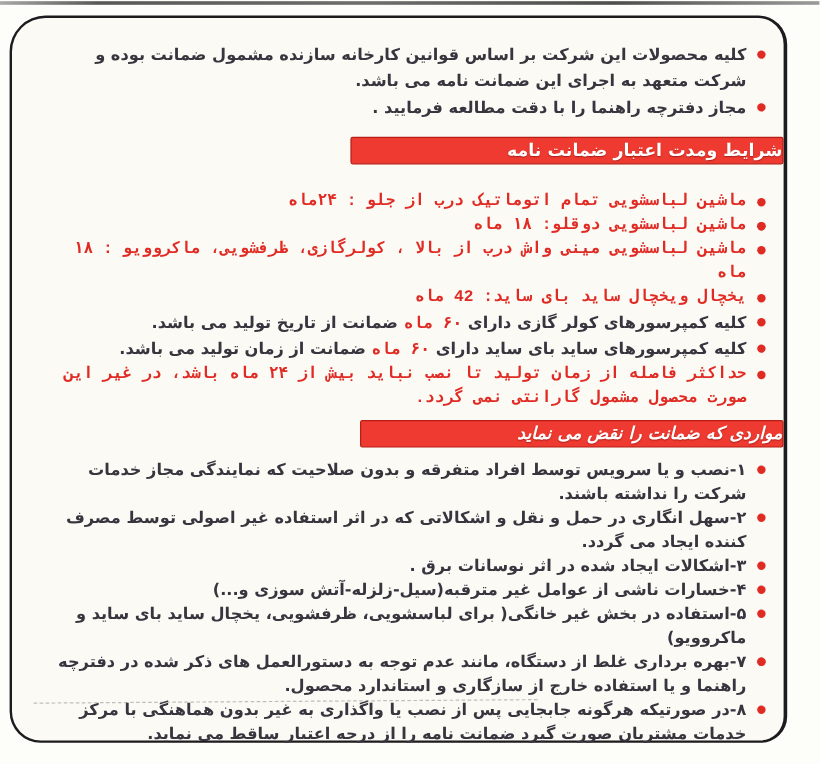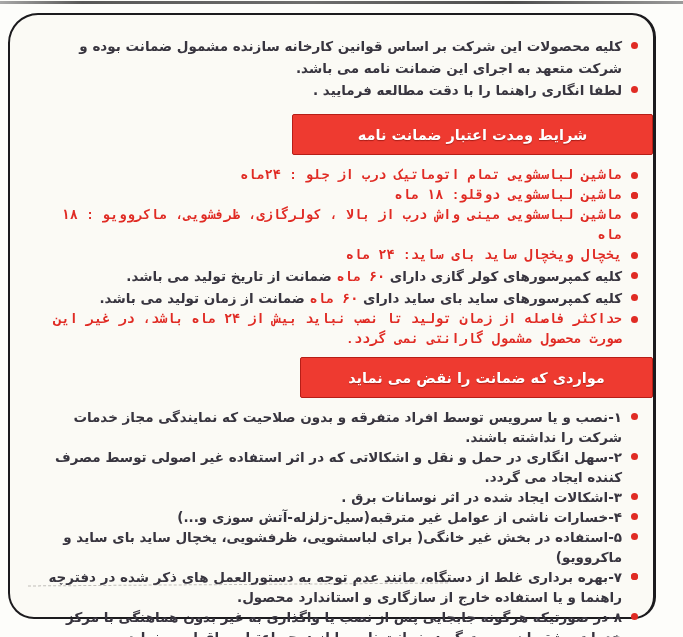--- a/index.html
+++ b/index.html
@@ -42,32 +42,32 @@
   }
   .dot{
     position:absolute;right:1px;top:6px;
     width:7px;height:7px;border-radius:50%;
     background:var(--red-text);
   }
   .intro li{line-height:22px;}
   .intro .dot{top:7px;}
   .red{color:var(--red-text);font-family:Liberation Mono, monospace;}
   .bar{
-    width:361px;height:41px;
-    margin:13px -14px 11px auto;
+    width:361px;height:23px;
+    margin:13px -14px 22px auto;
     background:var(--red-bar);
     border:1px solid var(--red-bar-border);
     border-radius:2px;
-    display:flex;align-items:center;justify-content:center;
+    display:flex;align-items:center;justify-content:flex-start;
     color:#ffffff;
     font-size:14.5px;font-weight:700;
     text-shadow:0 1px 1px rgba(120,10,8,.55);
     letter-spacing:.2px;
   }
-  .bar2{width:353px;margin-top:7px;margin-bottom:9px;}
+  .bar2{width:353px;margin-top:7px;margin-bottom:9px;font-style:italic;}
   .terms li{line-height:20px;}
   .voids li{line-height:20px;}
   .note{line-height:20px;}
   .scan-dash{
     position:absolute;bottom:32px;left:18px;width:420px;height:0;
     border-top:1px dashed rgba(120,118,112,.45);
     transform:rotate(-.4deg);
   }
 </style>
 </head>
@@ -77,21 +77,21 @@
 
 <div class="page">
 
   <ul class="intro">
     <li>
       <span class="dot"></span>
       <span>کلیه محصولات این شرکت بر اساس قوانین کارخانه سازنده مشمول ضمانت بوده و شرکت متعهد به اجرای این ضمانت نامه می باشد.</span>
     </li>
     <li>
       <span class="dot"></span>
-      <span>لطفا انگاری راهنما را با دقت مطالعه فرمایید .</span>
+      <span>مجاز دفترچه راهنما را با دقت مطالعه فرمایید .</span>
     </li>
   </ul>
 
   <div class="bar">
     <span>شرایط ومدت اعتبار ضمانت نامه</span>
   </div>
 
   <ul class="terms">
     <li class="red">
       <span class="dot"></span>
@@ -103,21 +103,21 @@
     <li class="red">
       <span class="dot"></span>
       <span>ماشین لباسشویی دوقلو: ۱۸ ماه</span>
     </li>
     <li class="red">
       <span class="dot"></span>
       <span>ماشین لباسشویی مینی واش درب از بالا ، کولرگازی، ظرفشویی، ماکروویو : ۱۸ ماه</span>
     </li>
     <li class="red">
       <span class="dot"></span>
-      <span>یخچال ویخچال ساید بای ساید: ۲۴ ماه</span>
+      <span>یخچال ویخچال ساید بای ساید: 42 ماه</span>
     </li>
     <li>
       <span class="dot"></span>
       <span>کلیه کمپرسورهای کولر گازی دارای </span><span class="red">۶۰ ماه</span><span> ضمانت از تاریخ تولید می باشد.</span>
     </li>
     <li>
       <span class="dot"></span>
       <span>کلیه کمپرسورهای ساید بای ساید دارای </span><span class="red">۶۰ ماه</span><span> ضمانت از زمان تولید می باشد.</span>
     </li>
     <li class="red note">

